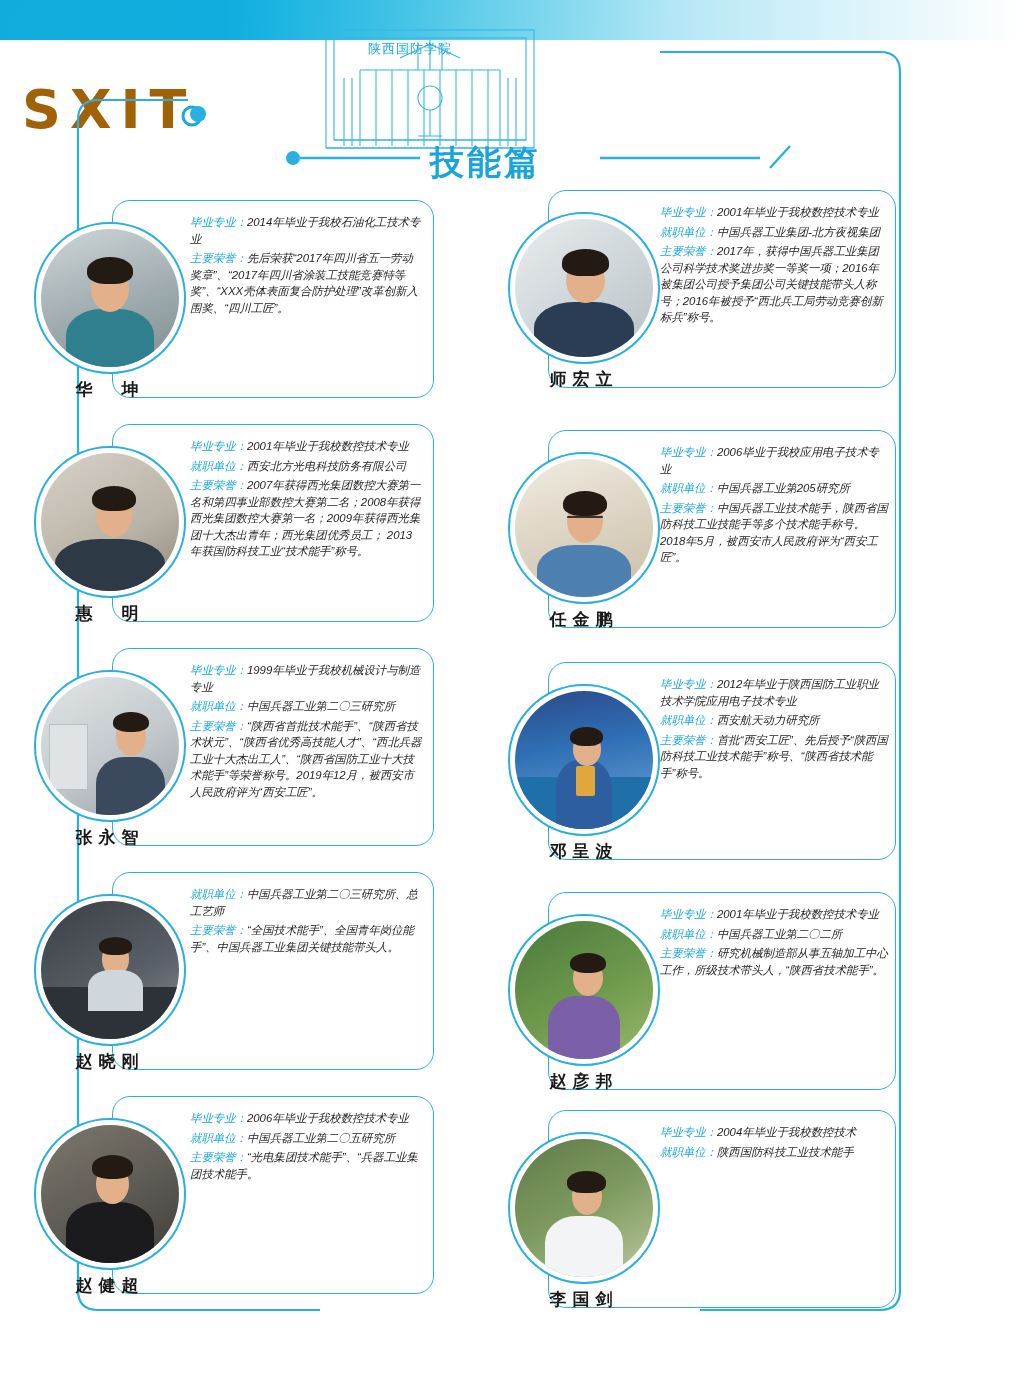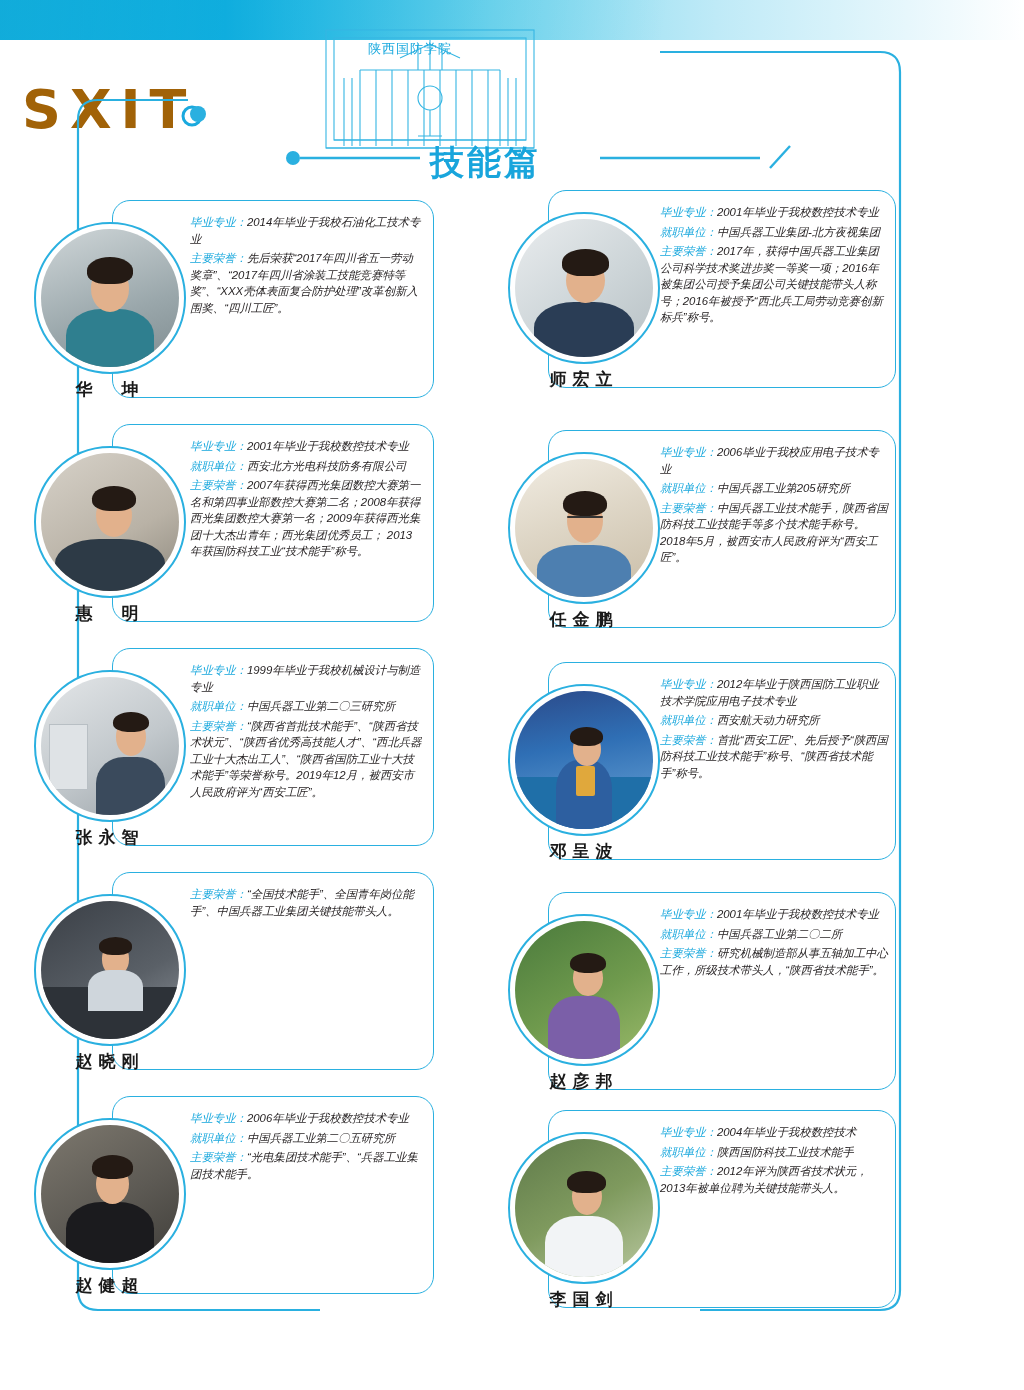--- a/index.html
+++ b/index.html
@@ -335,20 +335,21 @@
         <div class="bg" style="background:linear-gradient(150deg,#3a3f46,#5a6067 60%,#8b9198)"></div>
         <div class="bg" style="left:0;top:62%;height:38%;background:#2d3238"></div>
         <div class="head" style="left:44%;top:30%;width:20%;height:24%"></div>
         <div class="hair" style="left:42%;top:26%;width:24%;height:13%"></div>
         <div class="torso" style="left:34%;top:50%;width:40%;height:30%;background:#cfd6dc"></div>
       </div>
     </div>
   </div>
   <div class="name">赵晓刚</div>
   <div class="text-col">
+    <div class="para"><span class="lbl">就职单位：</span><span>中国兵器工业第二〇三研究所、总工艺师</span></div>
     <div class="para"><span class="lbl">主要荣誉：</span><span>“全国技术能手”、全国青年岗位能手”、中国兵器工业集团关键技能带头人。</span></div>
   </div>
 </div>
 
 <div class="card right" style="left:508px; top:892px;">
   <div class="card-box"></div>
   <div class="photo-wrap">
     <div class="photo">
       <div class="ph">
         <div class="bg" style="background:linear-gradient(150deg,#4a7a3c,#6f9a4d 55%,#9ab96a)"></div>
@@ -395,15 +396,14 @@
         <div class="torso" style="left:22%;top:56%;width:56%;height:48%;background:#f2f4f6"></div>
         <div class="head" style="left:41%;top:28%;width:22%;height:27%"></div>
         <div class="hair" style="left:38%;top:23%;width:28%;height:16%"></div>
       </div>
     </div>
   </div>
   <div class="name">李国剑</div>
   <div class="text-col">
     <div class="para"><span class="lbl">毕业专业：</span><span>2004年毕业于我校数控技术</span></div>
     <div class="para"><span class="lbl">就职单位：</span><span>陕西国防科技工业技术能手</span></div>
-    <div class="para"><span class="lbl">主要荣誉：</span><span>2012年评为陕西省技术状元，2013年被单位聘为关键技能带头人。</span></div>
   </div>
 </div>
 
 </body></html>

